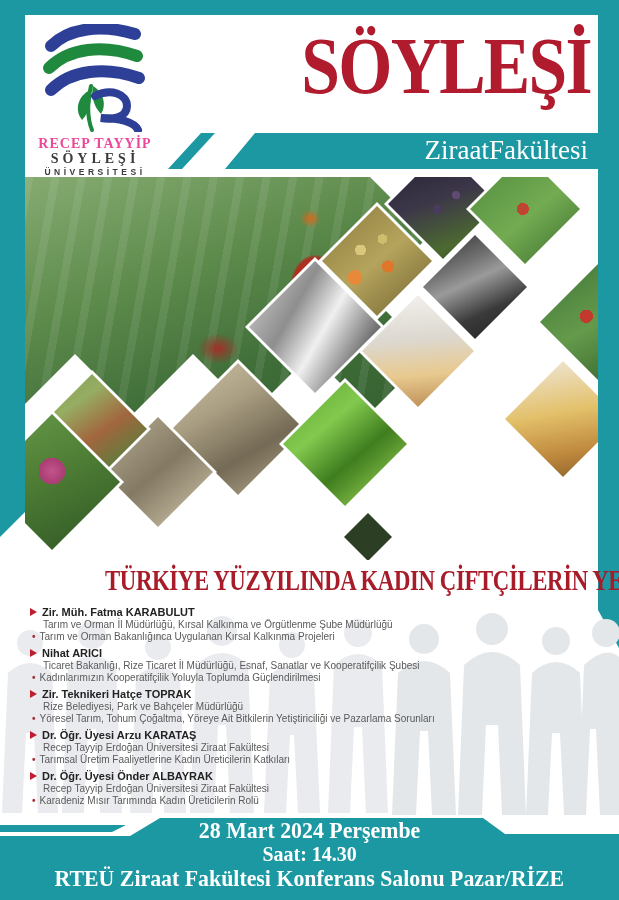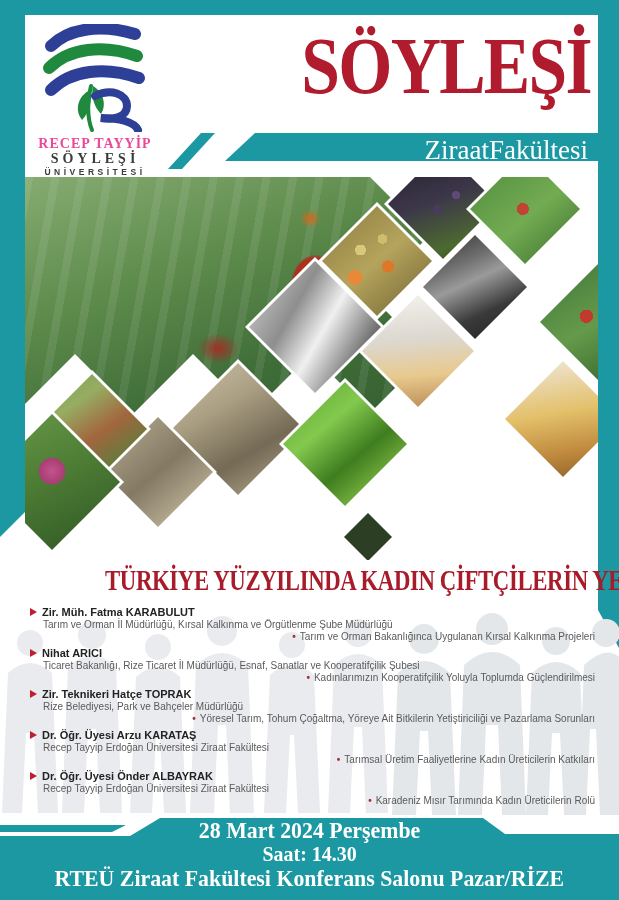--- a/index.html
+++ b/index.html
@@ -15,21 +15,21 @@
   .logo-wrap{position:absolute;left:30px;top:24px;width:130px;text-align:center;}
   .logo-text1{font-family:"Liberation Serif",serif;font-weight:bold;color:#ec4899;
               font-size:14px;letter-spacing:1px;line-height:15px;}
   .logo-text2{font-family:"Liberation Serif",serif;font-weight:bold;color:#3b3b3c;
               font-size:14px;letter-spacing:4px;line-height:15px;}
   .logo-text3{font-family:Liberation Sans, sans-serif;font-weight:bold;color:#3b3b3c;
               font-size:8.5px;letter-spacing:3.5px;line-height:12px;}
   .big-title{position:absolute;right:28px;top:24px;font-family:"Liberation Serif",serif;
              font-weight:bold;font-size:80px;line-height:1.05;color:#b01b2e;letter-spacing:-2px;
              transform:scaleX(.87);transform-origin:right center;white-space:nowrap;}
-  .band{position:absolute;left:203px;top:133px;right:0;height:28px;background:#1b98a1;
+  .band{position:absolute;left:203px;top:133px;right:0;height:36px;background:#1b98a1;
         clip-path:polygon(52px 0,100% 0,100% 100%,22px 100%);
         text-align:right;color:#ffffff;font-family:"Liberation Serif",serif;
         font-size:27px;line-height:35px;padding-right:31px;box-sizing:border-box;}
   .band-stripe{position:absolute;left:168px;top:133px;width:48px;height:36px;background:#1b98a1;
         clip-path:polygon(33px 0,47px 0,14px 100%,0 100%);}
   
   .collage{position:absolute;left:25px;top:177px;width:573px;height:383px;overflow:hidden;}
   .big-photo{position:absolute;left:0;top:0;width:460px;height:260px;
      clip-path:polygon(0 0,345px 0,404px 59px,345px 118px,404px 177px,345px 236px,286px 177px,
                        227px 236px,168px 177px,109px 236px,50px 177px,0 227px);
@@ -80,21 +80,21 @@
   .main-title span{display:inline-block;transform:scaleX(.76);transform-origin:center;}
   
   .crowd{position:absolute;left:0;top:603px;z-index:0;}
   .speakers{position:absolute;left:30px;top:606px;width:565px;z-index:2;}
   .speaker{margin-bottom:4px;}
   .sp-name{font-size:11px;font-weight:bold;color:#222222;line-height:13px;}
   .tri{display:inline-block;width:0;height:0;border-left:7px solid #bf1e2e;
        border-top:4.5px solid rgba(0,0,0,0);border-bottom:4.5px solid rgba(0,0,0,0);
        margin-right:5px;}
   .sp-affil{font-size:10px;color:#5a5a5a;line-height:12px;padding-left:13px;}
-  .sp-topic{font-size:10px;color:#5a5a5a;line-height:12px;padding-left:2px;text-align:right;}
+  .sp-topic{font-size:10px;color:#5a5a5a;line-height:12px;padding-left:2px;}
   .dot{color:#a5323a;font-weight:bold;margin-right:4px;}
   
   .banner{position:absolute;left:0;top:816px;width:619px;height:84px;background:#1b98a1;z-index:3;
      clip-path:polygon(0 20px,130px 20px,160px 2px,483px 2px,505px 18px,619px 18px,619px 84px,0 84px);}
   .banner-bar{position:absolute;left:0;top:825px;width:130px;height:7px;background:#1b98a1;z-index:3;
      clip-path:polygon(0 0,126px 0,112px 100%,0 100%);}
   .bn-text{position:absolute;left:0;right:0;text-align:center;color:#ffffff;z-index:4;
      font-family:"Liberation Serif",serif;font-weight:bold;white-space:nowrap;}
   .bn-line1{top:818px;font-size:23px;line-height:25px;}
   .bn-line2{top:843px;font-size:21px;line-height:22px;text-decoration:underline;}

